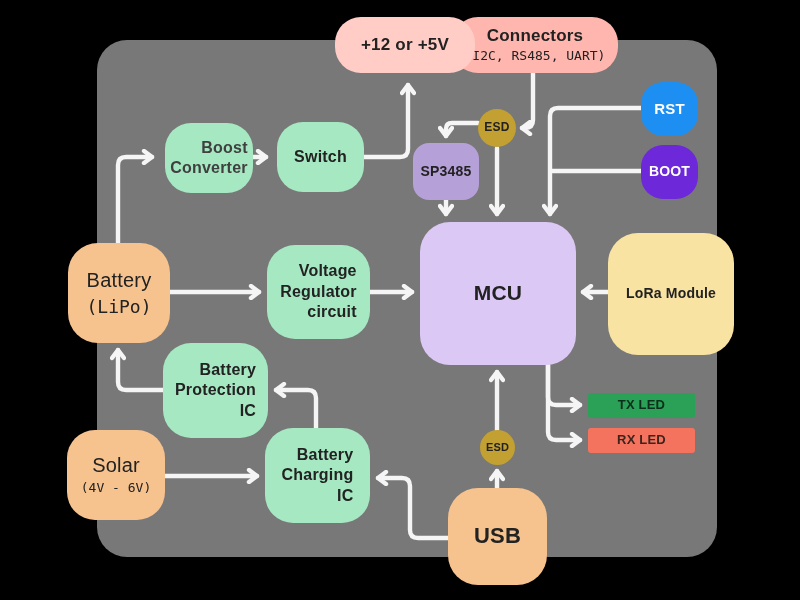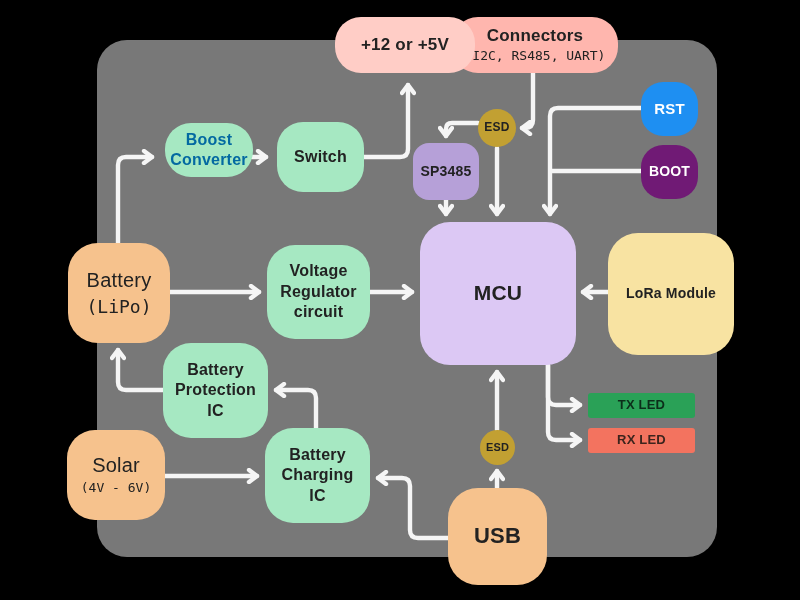--- a/index.html
+++ b/index.html
@@ -3,21 +3,21 @@
 <meta charset="utf-8">
 <style>
   html,body{margin:0;padding:0;}
   body{width:800px;height:600px;background:#000;overflow:hidden;font-family:"Liberation Sans",sans-serif;}
   #stage{position:relative;width:800px;height:600px;background:#000;}
   #panel{position:absolute;left:97px;top:40px;width:620px;height:517px;border-radius:30px;}
   #wires{position:absolute;left:0;top:0;width:800px;height:600px;pointer-events:none;}
   #wires path{fill:none;stroke-width:4.4px;stroke-linecap:round;stroke-linejoin:round;}
   #nodes{position:absolute;left:0;top:0;width:800px;height:600px;}
   .node{position:absolute;display:flex;flex-direction:column;align-items:center;justify-content:center;
-        text-align:center;box-sizing:border-box;}
+        text-align:right;box-sizing:border-box;}
   .lbl{white-space:pre-line;line-height:1.28;letter-spacing:.2px;}
   .sub{font-family:"DejaVu Sans Mono","Liberation Mono",monospace;line-height:1.3;margin-top:2px;white-space:pre;}
 </style>
 </head>
 <body>
 
 <div id="stage">
   <div id="panel" style="background: rgb(120, 120, 120);"></div>
   <svg id="wires" viewBox="0 0 800 600">
     <defs>
@@ -47,31 +47,31 @@
       <path d="M548,365 L548,432 Q548,440 556,440 L580,440" stroke="#f5f5f5" marker-end="url(#arr)"></path>
     </svg>
   <div id="nodes">
       <div class="node" style="left: 452px; top: 17px; width: 166px; height: 56px; background: rgb(255, 182, 174); color: rgb(34, 34, 34); border-radius: 26px;">
         <div class="lbl" style="font-size: 17px; font-weight: 700;">Connectors</div>
         <div class="sub" style="font-size: 13px;">(I2C, RS485, UART)</div>
       </div>
       <div class="node" style="left: 335px; top: 17px; width: 140px; height: 56px; background: rgb(255, 205, 198); color: rgb(34, 34, 34); border-radius: 26px;">
         <div class="lbl" style="font-size: 17px; font-weight: 700;">+12 or +5V</div>
       </div>
-      <div class="node" style="left: 165px; top: 123px; width: 88px; height: 54px; background: rgb(166, 232, 194); color: #0369a1; border-radius: 26px;">
+      <div class="node" style="left: 165px; top: 123px; width: 88px; height: 70px; background: rgb(166, 232, 194); color: #404040; border-radius: 26px;">
         <div class="lbl" style="font-size: 16px; font-weight: 700;">Boost
 Converter</div>
       </div>
       <div class="node" style="left: 641px; top: 82px; width: 57px; height: 54px; background: rgb(30, 143, 242); color: rgb(255, 255, 255); border-radius: 22px;">
         <div class="lbl" style="font-size: 15px; font-weight: 700;">RST</div>
       </div>
       <div class="node" style="left: 277px; top: 122px; width: 87px; height: 70px; background: rgb(166, 232, 194); color: rgb(34, 34, 34); border-radius: 26px;">
         <div class="lbl" style="font-size: 16px; font-weight: 700;">Switch</div>
       </div>
-      <div class="node" style="left: 641px; top: 145px; width: 57px; height: 54px; background: #701a75; color: rgb(255, 255, 255); border-radius: 22px;">
+      <div class="node" style="left: 641px; top: 145px; width: 57px; height: 54px; background: #6d28d9; color: rgb(255, 255, 255); border-radius: 22px;">
         <div class="lbl" style="font-size: 14px; font-weight: 700;">BOOT</div>
       </div>
       <div class="node" style="left: 478px; top: 109px; width: 38px; height: 38px; background: rgb(194, 160, 50); color: rgb(34, 34, 34); border-radius: 50%;">
         <div class="lbl" style="font-size: 12px; font-weight: 700;">ESD</div>
       </div>
       <div class="node" style="left: 413px; top: 143px; width: 66px; height: 57px; background: rgb(182, 160, 216); color: rgb(34, 34, 34); border-radius: 16px;">
         <div class="lbl" style="font-size: 14px; font-weight: 700;">SP3485</div>
       </div>
       <div class="node" style="left: 420px; top: 222px; width: 156px; height: 143px; background: rgb(220, 200, 244); color: rgb(34, 34, 34); border-radius: 30px;">
         <div class="lbl" style="font-size: 21px; font-weight: 700;">MCU</div>

